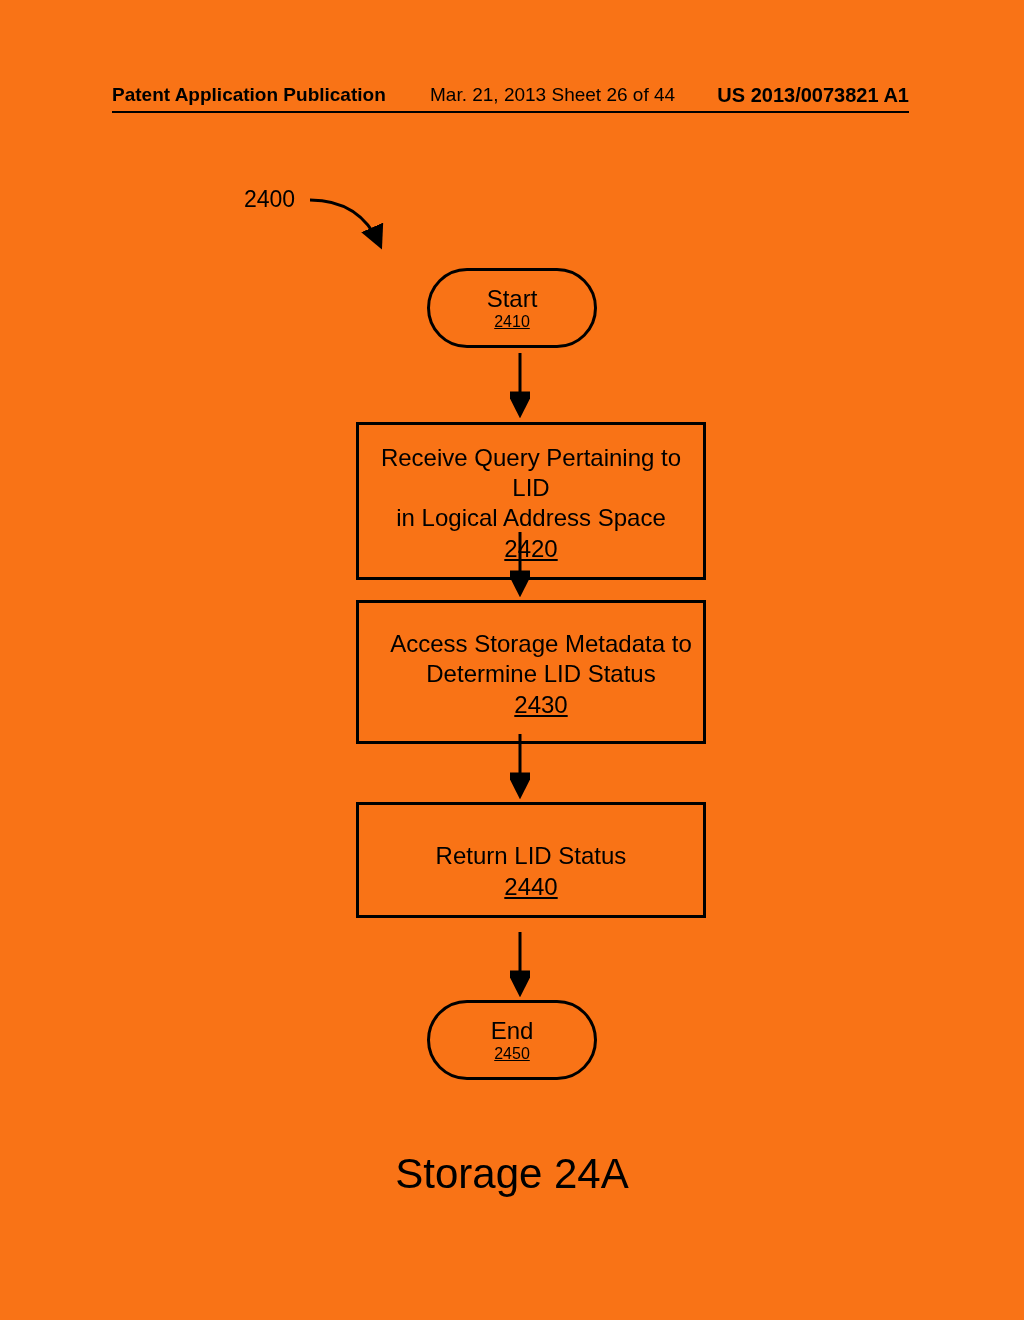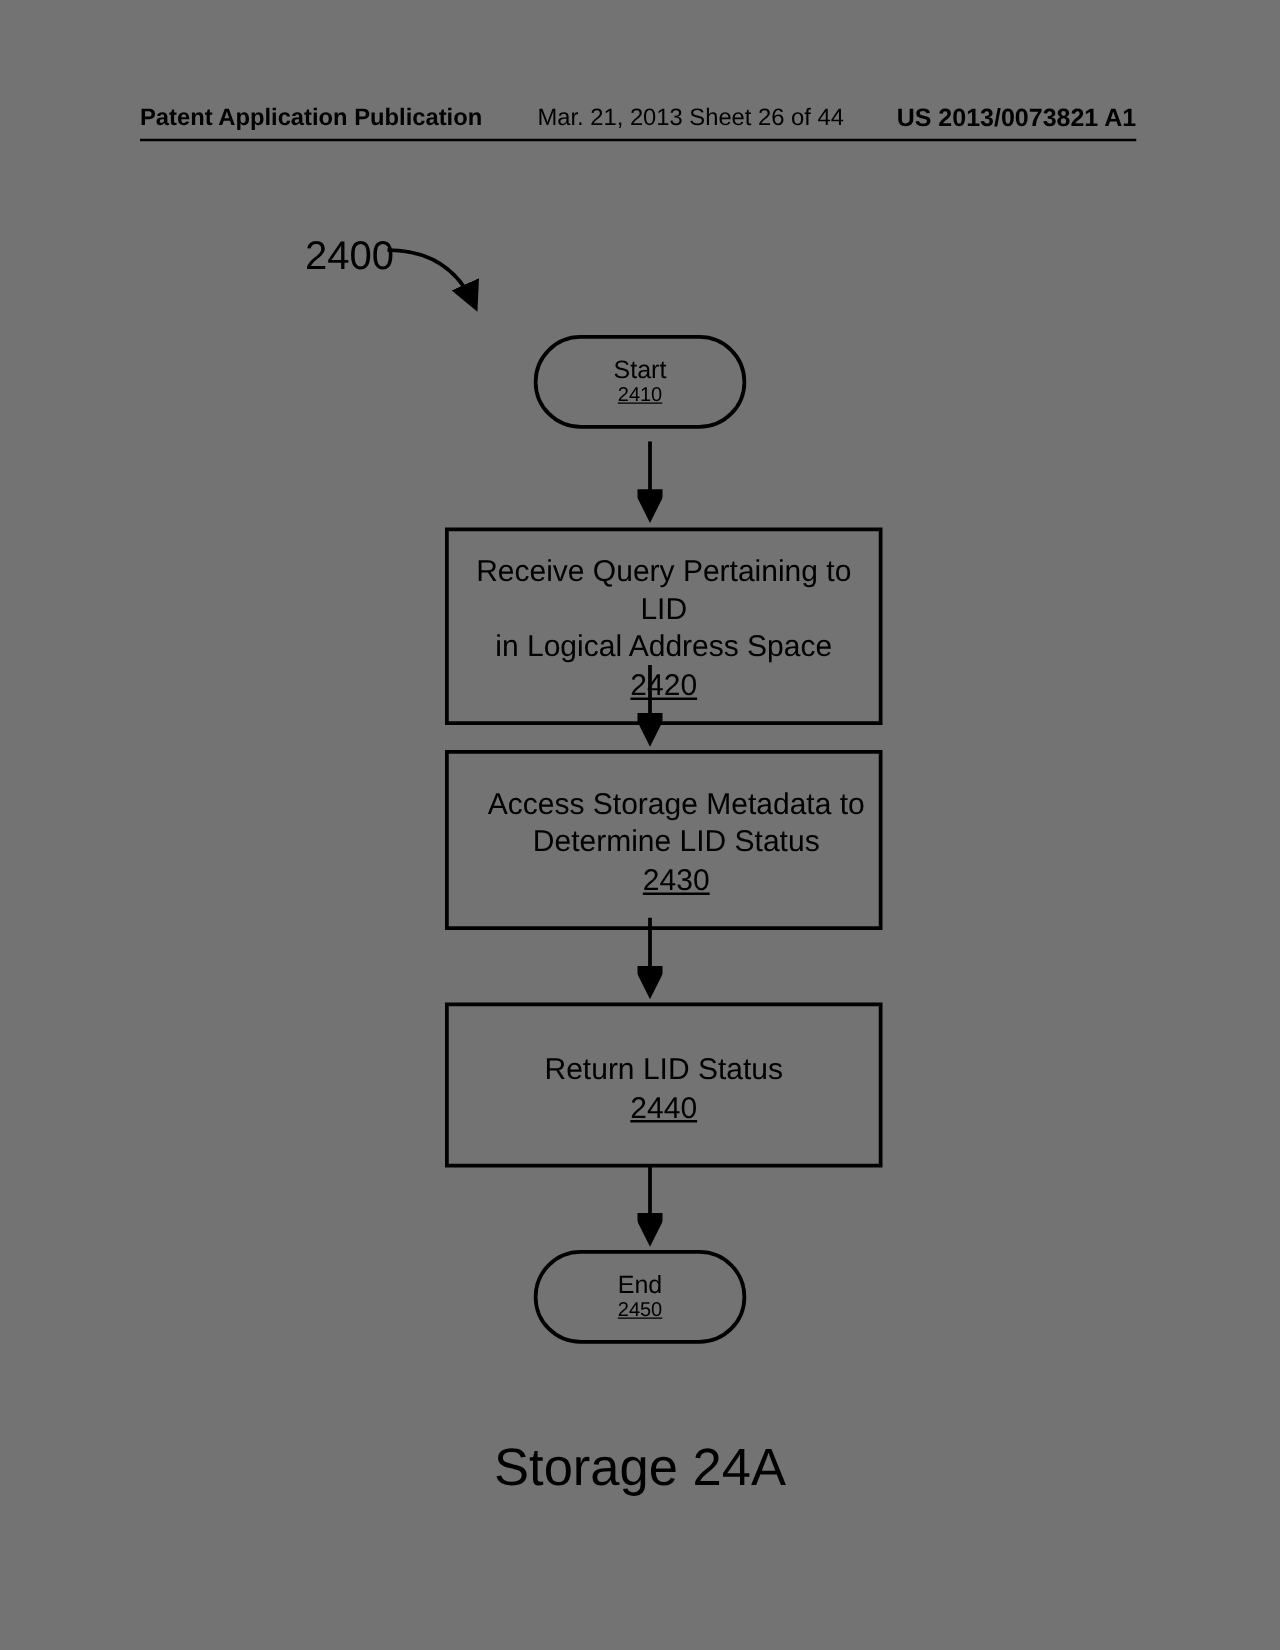--- a/index.html
+++ b/index.html
@@ -6,21 +6,21 @@
     margin: 0;
     padding: 0;
     background: #fff;
     font-family: Arial, Helvetica, sans-serif;
     color: #000;
   }
   .page {
     position: relative;
     width: 1024px;
     height: 1320px;
-    background: #737373;
+    background: #f97316;
   }
   .header {
     position: absolute;
     top: 84px;
     left: 0;
     right: 0;
     height: 30px;
   }
   .header-left {
     position: absolute;
@@ -56,21 +56,21 @@
   }
 
   .terminator {
     border: 3px solid #000;
     border-radius: 999px;
     padding: 14px 42px;
     display: inline-block;
     min-width: 80px;
   }
   .terminator .t-title {
-    font-size: 20px;
+    font-size: 24px;
   }
   .terminator .t-num {
     font-size: 16px;
     text-decoration: underline;
   }
 
   .process {
     border: 3px solid #000;
     width: 350px;
     padding: 18px 10px 14px;
@@ -83,21 +83,21 @@
     line-height: 30px;
   }
   .process .p-num {
     font-size: 24px;
     text-decoration: underline;
     margin-top: 2px;
   }
 
   .callout-label {
     position: absolute;
-    font-size: 32px;
+    font-size: 23px;
   }
 
   .arrow-svg {
     position: absolute;
   }
 
   .figure-caption {
     position: absolute;
     left: 50%;
     transform: translateX(-50%);
@@ -160,21 +160,21 @@
       <div class="p-line2">Determine LID Status</div>
       <div class="p-num">2430</div>
     </div>
   </div>
 
   <svg class="arrow-svg" style="top:734px; left:510px;" width="20" height="70">
     <line x1="10" y1="0" x2="10" y2="60" stroke="#000" stroke-width="3" marker-end="url(#ah2)"></line>
   </svg>
 
   <div class="fc" style="top:802px;">
-    <div class="process" style="padding-top:36px; padding-bottom:30px;">
+    <div class="process" style="padding-top:36px; padding-bottom:14px;">
       <div class="p-line1">Return LID Status</div>
       <div class="p-num">2440</div>
     </div>
   </div>
 
   <svg class="arrow-svg" style="top:932px; left:510px;" width="20" height="70">
     <line x1="10" y1="0" x2="10" y2="60" stroke="#000" stroke-width="3" marker-end="url(#ah2)"></line>
   </svg>
 
   <div class="fc" style="top:1000px;">

